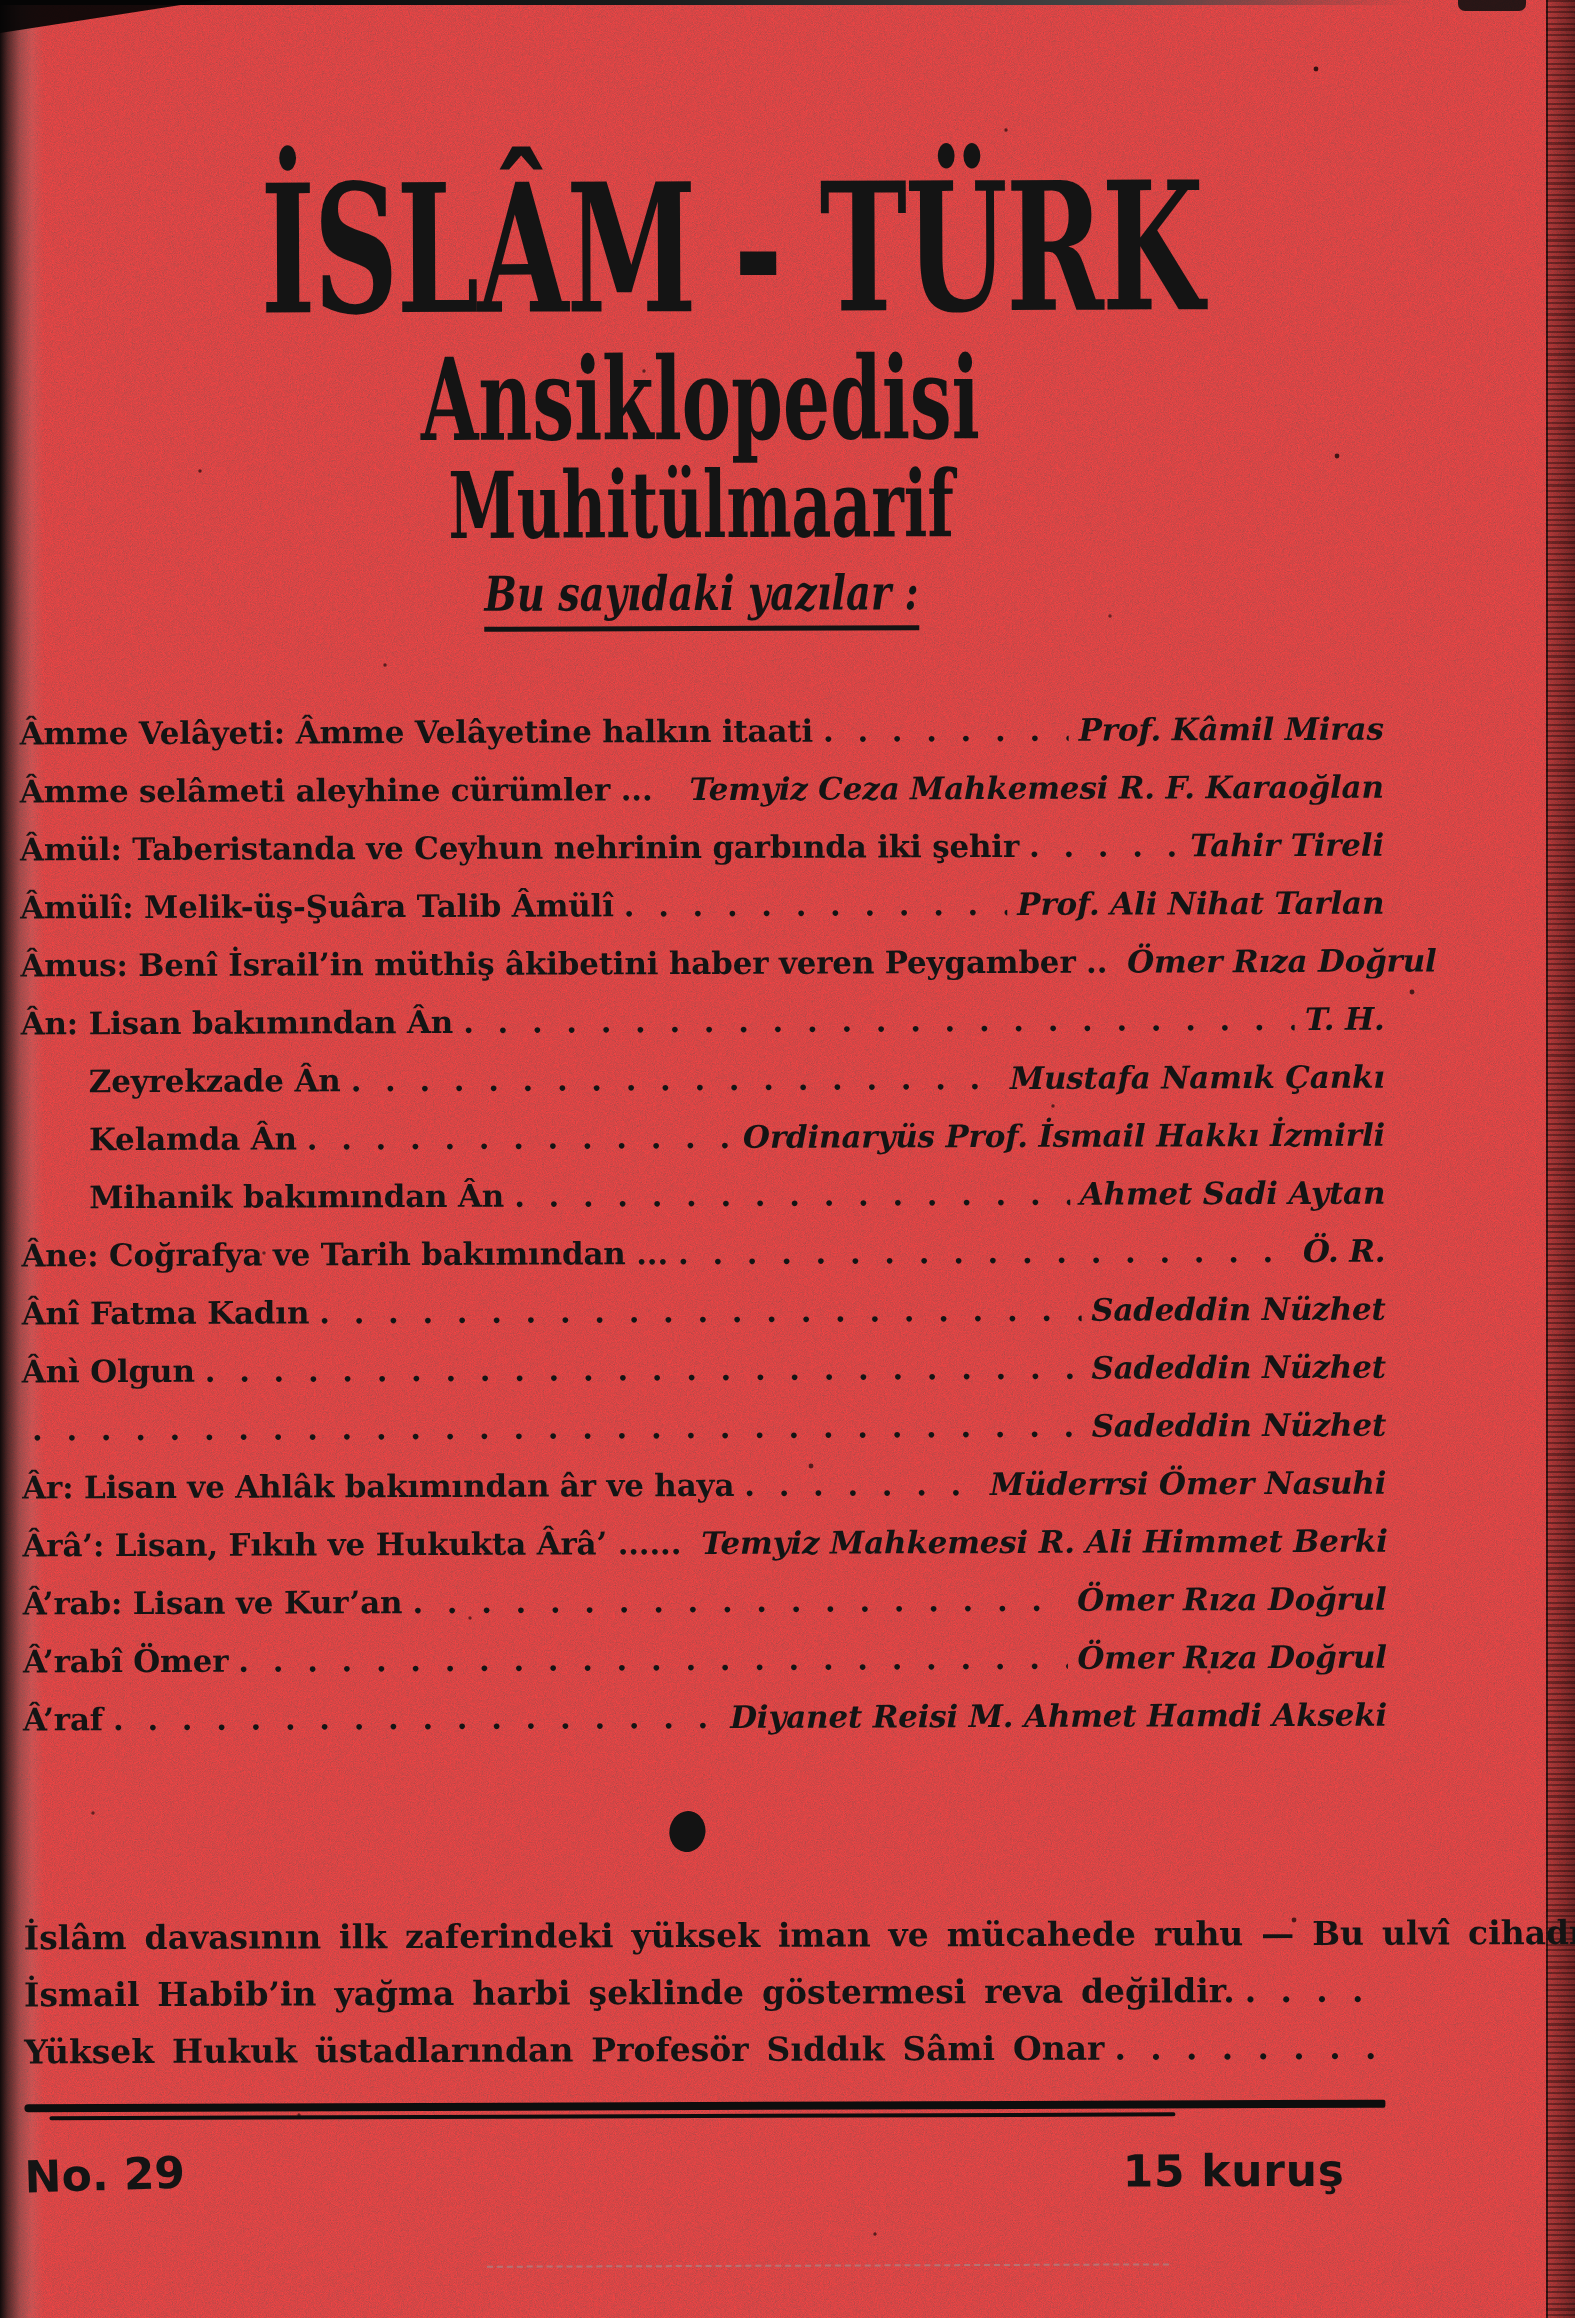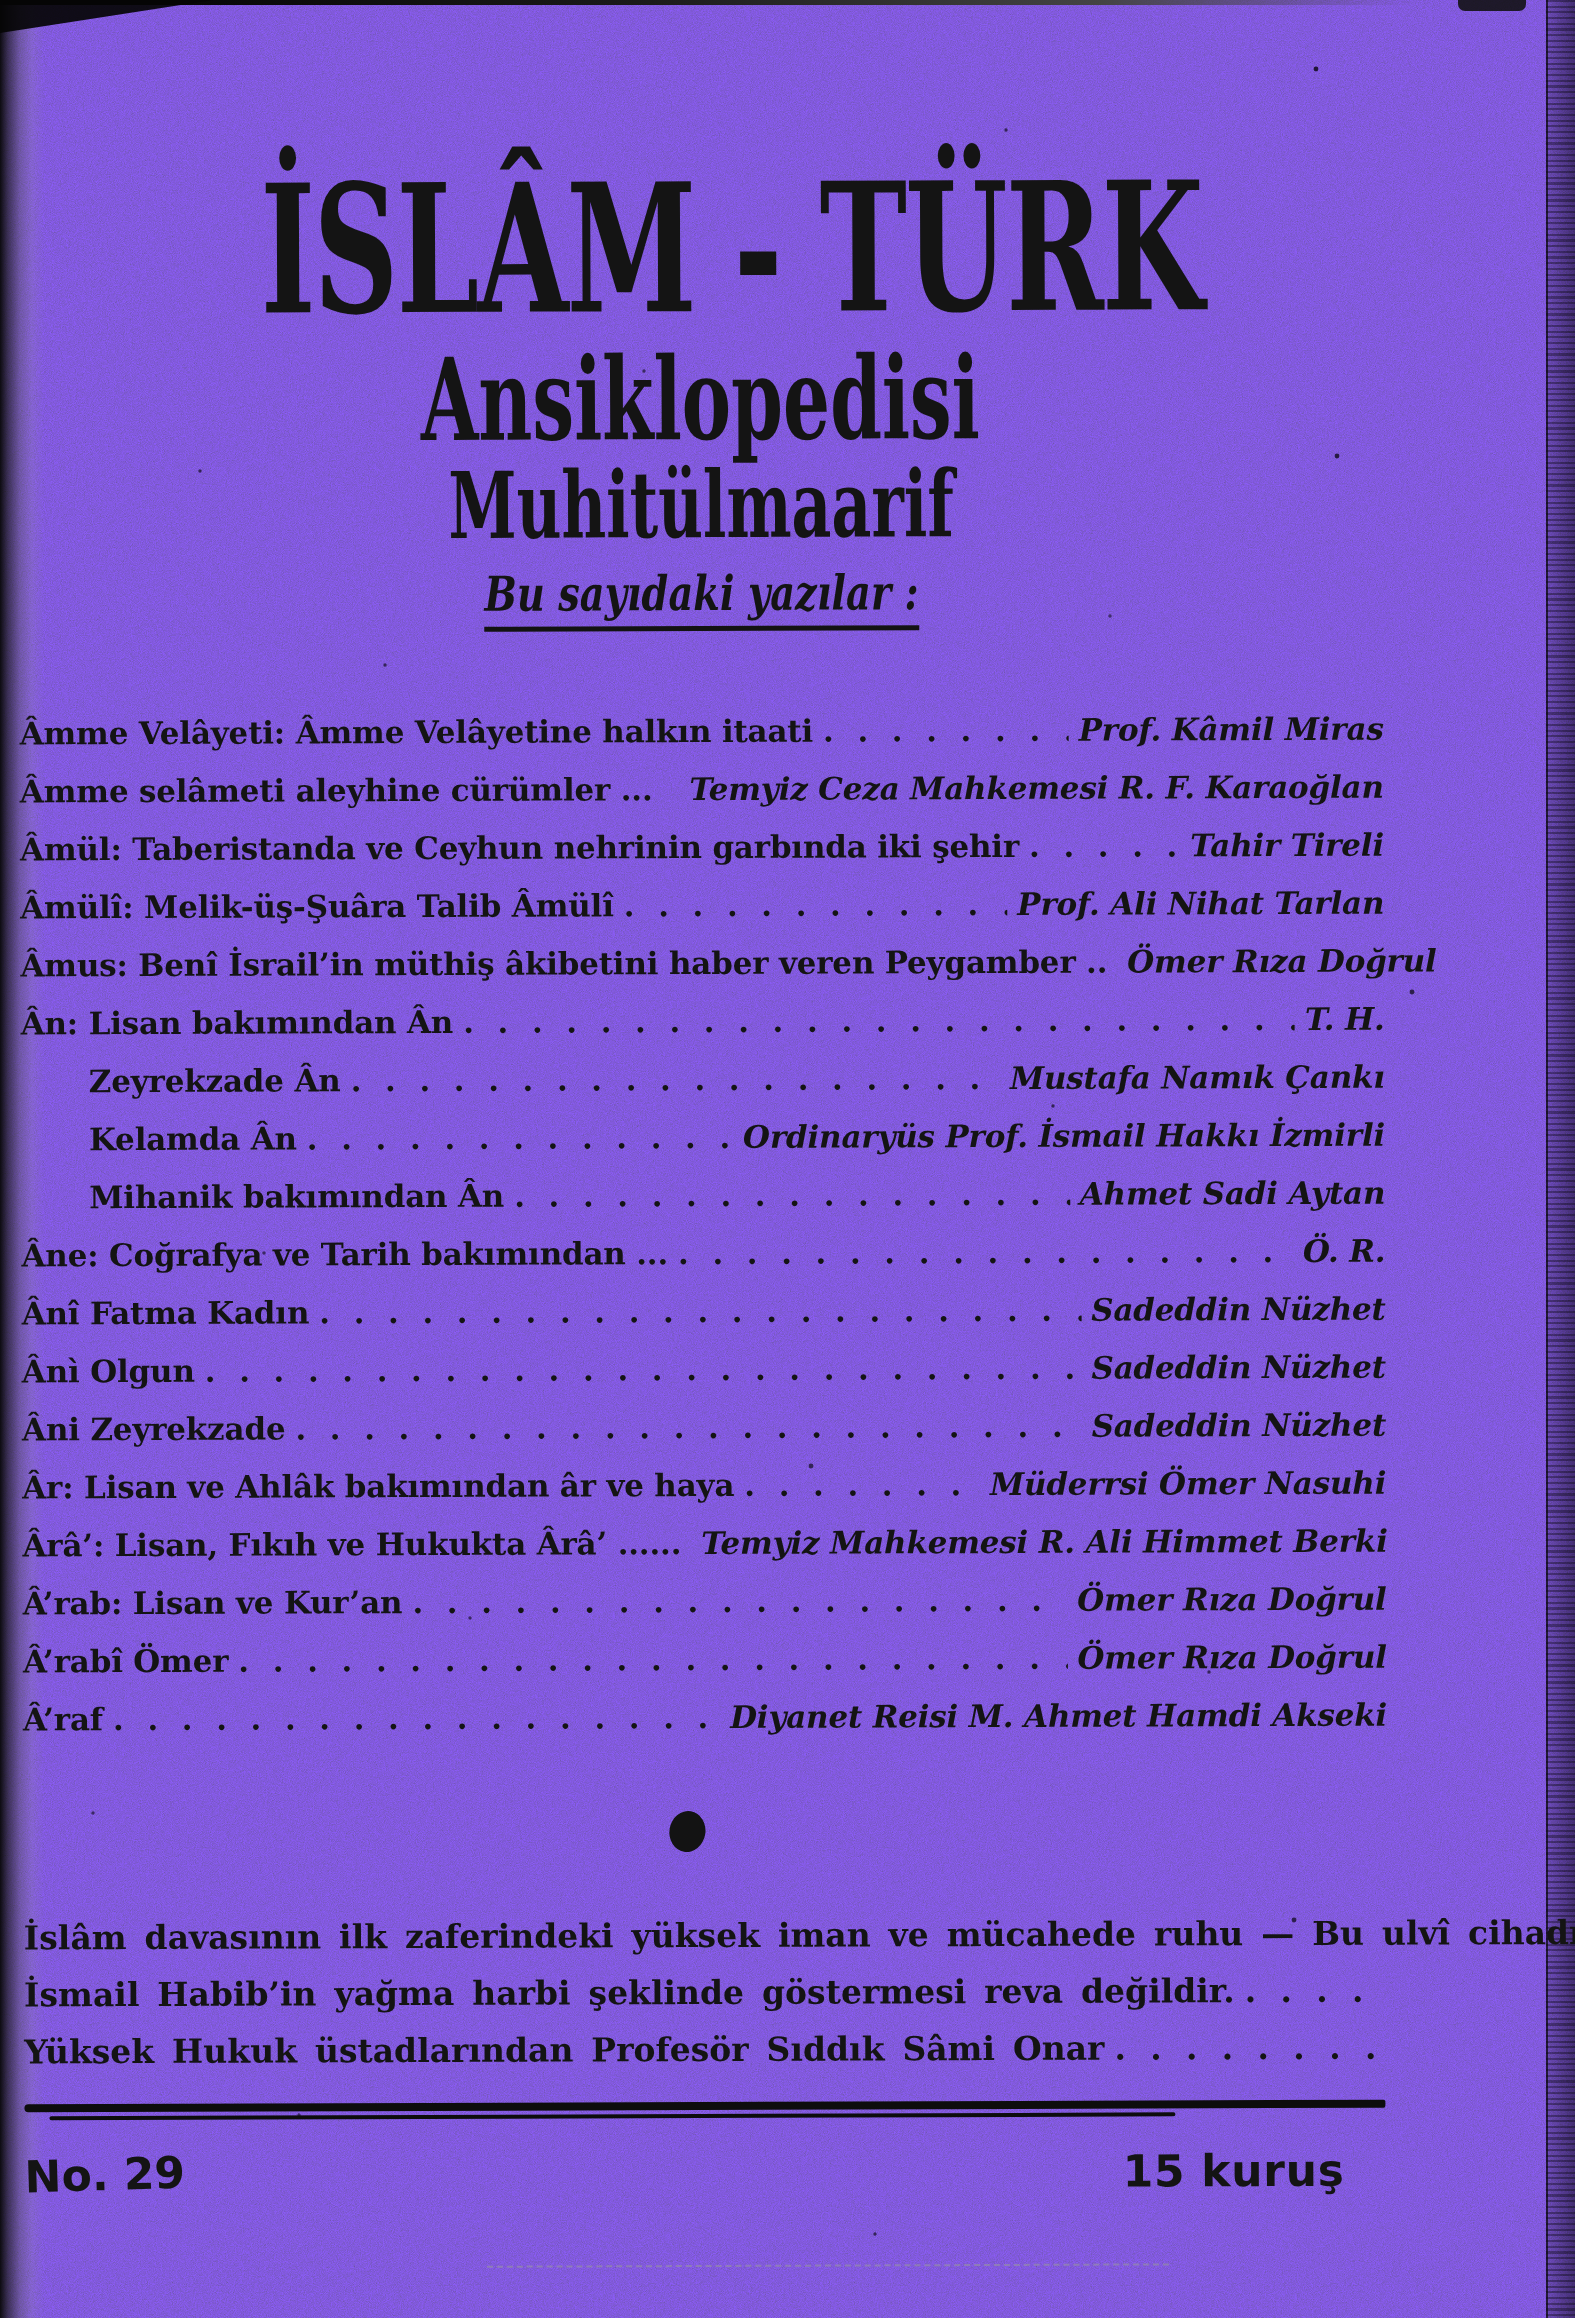--- a/index.html
+++ b/index.html
@@ -1,19 +1,19 @@
 <!DOCTYPE html>
 <html style="font-size:11.4px"><head>
 <meta charset="utf-8">
 <style>
   html,body{margin:0;padding:0;background:#555;}
   .page{
     position:relative;
     width:1575px;height:2319px;
-    background:#8b5cf6;
+    background:#ef4444;
     overflow:hidden;
     font-family:"DejaVu Serif", serif;
     color:#141414;
   }
   
   .noise-svg{position:absolute;top:0;left:0;pointer-events:none;}
   .edge-left{position:absolute;left:0;top:0;bottom:0;width:44px;
     background:linear-gradient(90deg, rgba(8,8,8,.96) 0%, rgba(30,30,30,.7) 18%,
       rgba(80,80,80,.4) 45%, rgba(140,140,140,.18) 72%, rgba(200,200,200,0) 100%);}
   .edge-right{position:absolute;right:0;top:0;bottom:0;width:27px;
@@ -169,21 +169,20 @@
           <span class="toc-label">Ânî Fatma Kadın</span>
           <span class="leader">. . . . . . . . . . . . . . . . . . . . . . . . . . . . . . . . . . . . . . . . . . . . . . . . . . . . . . . . . . . . . . . . . . . . . . . . . . . . . . . . . . . . . . . . . . . . . . . . . . . . . . . . . . . . . . . . . . . . . . . . </span>
           <span class="toc-author">Sadeddin Nüzhet</span>
         </div>
         <div class="toc-row">
           <span class="toc-label">Ânì Olgun</span>
           <span class="leader">. . . . . . . . . . . . . . . . . . . . . . . . . . . . . . . . . . . . . . . . . . . . . . . . . . . . . . . . . . . . . . . . . . . . . . . . . . . . . . . . . . . . . . . . . . . . . . . . . . . . . . . . . . . . . . . . . . . . . . . . </span>
           <span class="toc-author">Sadeddin Nüzhet</span>
         </div>
         <div class="toc-row">
-          <span class="toc-label">Âni Zeyrekzade</span>
           <span class="leader">. . . . . . . . . . . . . . . . . . . . . . . . . . . . . . . . . . . . . . . . . . . . . . . . . . . . . . . . . . . . . . . . . . . . . . . . . . . . . . . . . . . . . . . . . . . . . . . . . . . . . . . . . . . . . . . . . . . . . . . . </span>
           <span class="toc-author">Sadeddin Nüzhet</span>
         </div>
         <div class="toc-row">
           <span class="toc-label">Âr: Lisan ve Ahlâk bakımından âr ve haya</span>
           <span class="leader">. . . . . . . . . . . . . . . . . . . . . . . . . . . . . . . . . . . . . . . . . . . . . . . . . . . . . . . . . . . . . . . . . . . . . . . . . . . . . . . . . . . . . . . . . . . . . . . . . . . . . . . . . . . . . . . . . . . . . . . . </span>
           <span class="toc-author">Müderrsi Ömer Nasuhi</span>
         </div>
         <div class="toc-row">
           <span class="toc-label">Ârâ’: Lisan, Fıkıh ve Hukukta Ârâ’ ......</span>

